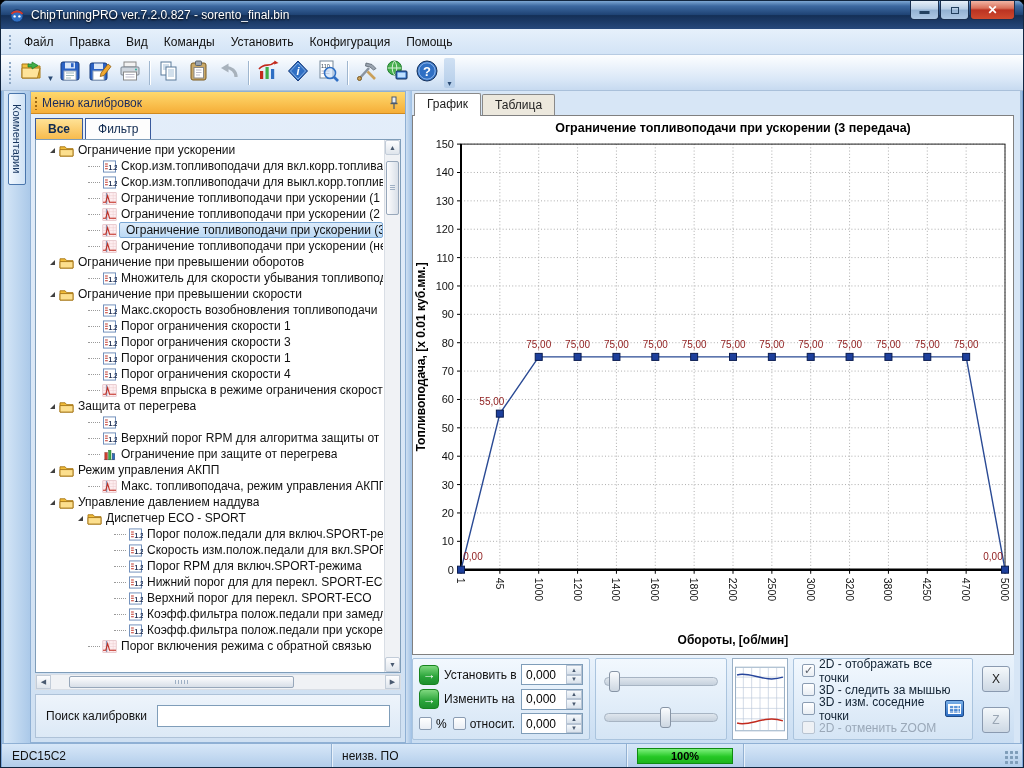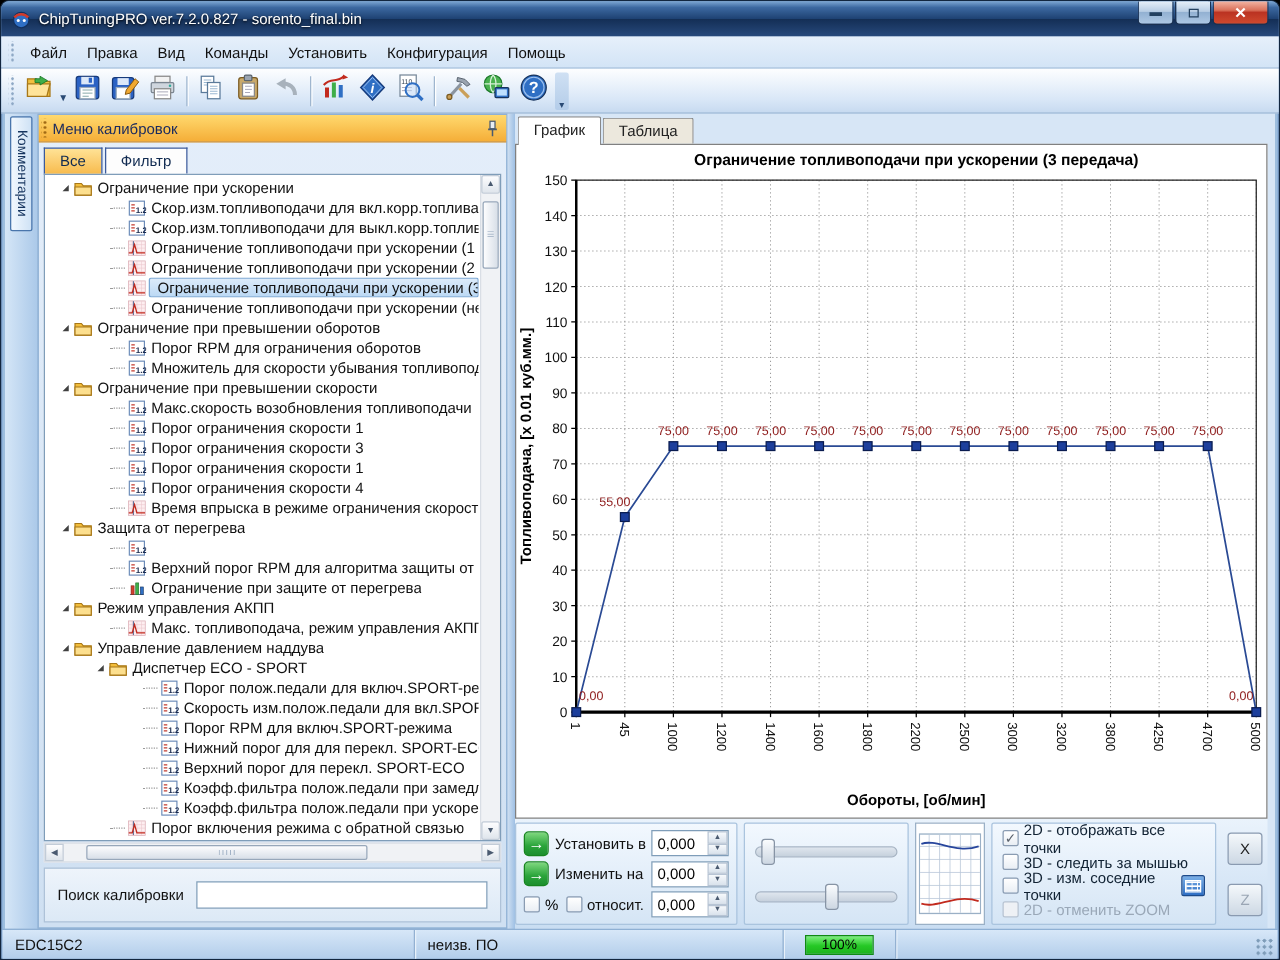--- a/index.html
+++ b/index.html
@@ -41,21 +41,21 @@
     background:linear-gradient(90deg,#f2f8fe,#cfe2f5);padding:6px 2px;height:92px;text-align:center;}
   
   .left-col{flex:0 0 376px;display:flex;flex-direction:column;background:linear-gradient(180deg,#e4eefa,#cfe0f2);border:1px solid #8fb0d4;min-height:0;}
   .cal-header{flex:0 0 22px;background:linear-gradient(180deg,#ffd96e,#f5ae38);display:flex;align-items:center;
     border-bottom:1px solid #d08a20;}
   .cal-header .grip{background-image:radial-gradient(circle,#a06a14 1px,transparent 1.2px);}
   .cal-title{font-size:12px;font-weight:normal;color:#1a2a5e;flex:1;}
   .pin{width:14px;height:16px;margin-right:4px;}
   .ltabs{flex:0 0 25px;display:flex;align-items:flex-end;padding-left:4px;}
   .ltab{font-size:12px;padding:3px 12px;border:1px solid #3a5a9c;border-bottom:none;margin-right:2px;color:#102a50;}
-  .ltab.active{background:linear-gradient(180deg,#ffe296,#f7b94a);font-weight:normal;position:relative;top:1px;padding-bottom:4px;}
+  .ltab.active{background:linear-gradient(180deg,#ffe296,#f7b94a);font-weight:bold;position:relative;top:1px;padding-bottom:4px;}
   .ltab.inactive{background:#fdfdfd;}
   .tree-wrap{flex:1 1 auto;margin:0 4px;background:#fff;border:1px solid #7f9db9;position:relative;overflow:hidden;}
   .tree-rows{position:absolute;inset:2px 17px 0 0;overflow:hidden;}
   .tree-row{height:16px;display:flex;align-items:center;white-space:nowrap;font-size:12px;color:#111;overflow:hidden;}
   .tree-row .lbl{margin-left:4px;}
   .tree-row.selected .lbl-box{background:linear-gradient(180deg,#dcebfa,#bcd9f4);border:1px solid #7aa7d4;border-radius:2px;padding:0 2px;margin-left:2px;}
   .tw-arrow{width:0;height:0;border-right:5px solid #404040;border-top:5px solid transparent;margin-right:4px;}
   .dots{width:12px;border-top:1px dotted #9a9a9a;margin-right:2px;flex:0 0 12px;}
   .ticon{width:15px;height:13px;flex:0 0 15px;}
   .ticon svg{width:15px;height:13px;display:block;}
@@ -115,22 +115,22 @@
   .xz-btn{width:28px;height:26px;border:1px solid #8a9ab0;border-radius:3px;font-size:12px;display:flex;align-items:center;justify-content:center;
     background:linear-gradient(180deg,#f4f8fb,#cdd8e4);color:#222;}
   .xz-btn.dim{color:#9aa6b4;}
   
   .statusbar{flex:0 0 24px;background:linear-gradient(180deg,#d7e7f8,#b2cdea);border-top:1px solid #8fb0d4;
     display:flex;align-items:center;font-size:12px;color:#111;margin:0 1px;}
   .st-cell{height:100%;display:flex;align-items:center;padding:0 10px;border-right:1px solid #93b1d2;box-shadow:1px 0 0 #e8f1fa;}
   .st-1{flex:0 0 330px;}
   .st-2{flex:0 0 295px;}
   .st-3{flex:0 0 90px;justify-content:center;}
-  .progress{width:55px;height:16px;background:linear-gradient(180deg,#7df07d,#25c825 55%,#1db31d);
-    border:1px solid #0f8a12;display:flex;align-items:center;justify-content:center;font-size:11px;color:#063;color:#052;color:#041; color:#000;}
+  .progress{width:96px;height:16px;background:linear-gradient(180deg,#7df07d,#25c825 55%,#1db31d);
+    border:1px solid #0f8a12;display:flex;align-items:center;justify-content:center;font-size:11px;color:#063;color:#052;color:#041; color:#000;font-weight:bold;}
   .st-fill{flex:1;}
   .resize-grip{width:14px;height:14px;margin:0 3px 2px 0;align-self:flex-end;
     background-image:radial-gradient(circle,#7f9db9 1.4px,transparent 1.6px);background-size:5px 5px;background-position:bottom right;}
 </style>
 </head>
 <body>
 
 <div class="window">
 
   <div class="titlebar">
@@ -407,34 +407,20 @@
               <span style="flex:0 0 14px"></span>
               <span class="tw-arrow"></span>
               <span class="ticon">
                 <svg viewBox="0 0 16 14">
                   <path d="M1 3h5.5l1.7 2H15v8H1z" fill="#f2bd3a" stroke="#a87818"></path>
                   <path d="M1 6h14v7H1z" fill="#fcdf8e" stroke="#a87818"></path>
                 </svg>
               </span>
               <span class="lbl-box" style="display:flex;align-items:flex-start;overflow:hidden;">
                 <span class="lbl">Ограничение при превышении оборотов</span>
-              </span>
-            </div>
-            <div class="tree-row">
-              <span style="flex:0 0 52px"></span>
-              <span class="dots"></span>
-              <span class="ticon">
-                <svg viewBox="0 0 16 14">
-                  <rect x="1.5" y="1" width="13" height="12" fill="#fff" stroke="#6a8ab8"></rect>
-                  <path d="M3.2 4.2h3M3.2 6.8h3M3.2 9.4h3" stroke="#c23a2e" stroke-width="1.1"></path>
-                  <text x="7" y="10.8" font-size="7" font-weight="bold" fill="#1a2a4e">1.2</text>
-                </svg>
-              </span>
-              <span class="lbl-box" style="display:flex;align-items:center;overflow:hidden;">
-                <span class="lbl">Порог RPM для ограничения оборотов</span>
               </span>
             </div>
             <div class="tree-row">
               <span style="flex:0 0 52px"></span>
               <span class="dots"></span>
               <span class="ticon">
                 <svg viewBox="0 0 16 14">
                   <rect x="1.5" y="1" width="13" height="12" fill="#fff" stroke="#6a8ab8"></rect>
                   <path d="M3.2 4.2h3M3.2 6.8h3M3.2 9.4h3" stroke="#c23a2e" stroke-width="1.1"></path>
                   <text x="7" y="10.8" font-size="7" font-weight="bold" fill="#1a2a4e">1.2</text>

